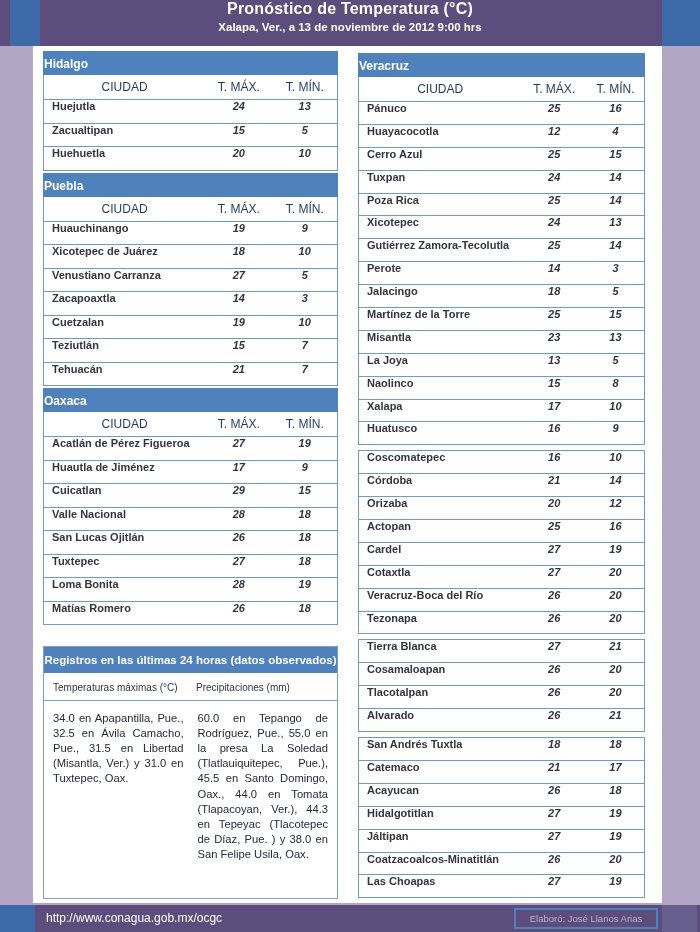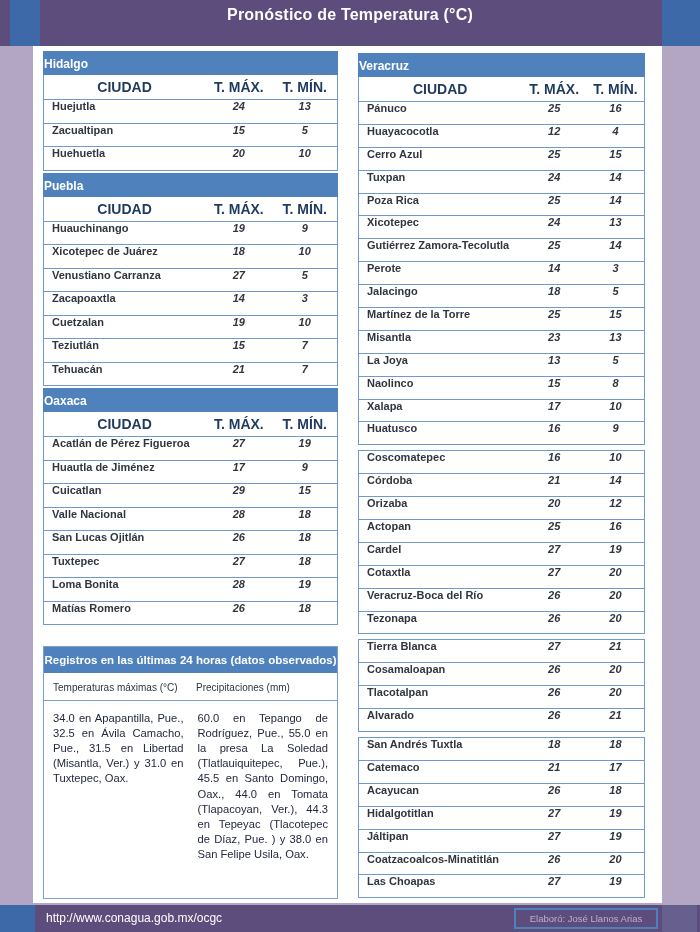--- a/index.html
+++ b/index.html
@@ -19,32 +19,32 @@
     font-family:"Liberation Sans", sans-serif;
     background:var(--canvas-lavender);
     position:relative;
     overflow:hidden;
   }
   
   .top-band{position:absolute;top:0;left:0;width:700px;height:46px;background:var(--band-purple);text-align:center;color:#fff;}
   .top-band .accent{position:absolute;top:0;height:46px;background:var(--accent-blue);}
   .top-band .accent.l{left:10px;width:30px;}
   .top-band .accent.r{right:0;width:38px;}
-  .title{padding-top:6px;font-size:16px;font-weight:bold;letter-spacing:.2px;}
+  .title{font-size:16px;font-weight:bold;letter-spacing:.2px;}
   .subtitle{margin-top:3px;font-size:11.5px;font-weight:bold;}
   
   .page{position:absolute;left:33px;top:46px;width:629px;height:857px;background:var(--page-bg);}
   .left-col{position:absolute;left:10px;top:5px;width:295px;}
   .right-col{position:absolute;left:325px;top:7px;width:287px;}
   
   .state-block{margin-top:2px;}
   .state-block:first-child{margin-top:0;}
   .state-header{height:24px;line-height:24px;background:var(--table-header-blue);color:#fff;font-size:12px;font-weight:bold;text-align:left;border:1px solid var(--table-header-blue);}
   .colsrow{display:flex;align-items:center;height:25px;border:1px solid var(--border-blue);border-top:none;background:#fff;}
-  .colsrow span{font-size:14px;font-weight:bold;color:var(--colhead-navy);text-align:center;}
+  .colsrow span{font-size:12px;font-weight:normal;color:var(--colhead-navy);text-align:center;}
   .trow{display:flex;align-items:flex-start;background:#fff;border-left:1px solid var(--border-blue);border-right:1px solid var(--border-blue);border-bottom:1px solid var(--border-blue);}
   .left-col .trow{height:23.5px;}
   .right-col .trow{height:22.9px;}
   .c1{width:55%;}
   .c2{width:23%;}
   .c3{width:22%;}
   .right-col .c1{width:57%;}
   .right-col .c2{width:23%;}
   .right-col .c3{width:20%;}
   .trow .city{font-size:11px;font-weight:bold;color:var(--text-dark);padding-left:8px;white-space:nowrap;overflow:hidden;}
@@ -67,20 +67,21 @@
   .credit-box{position:absolute;right:42px;top:3px;height:21px;width:144px;border:2px solid var(--table-header-blue);display:flex;align-items:center;justify-content:center;}
   .credit-box span{font-size:9.5px;color:#b9b3cc;}
 </style>
 </head>
 <body>
 
 <div class="top-band">
   <div class="accent l"></div>
   <div class="accent r"></div>
   <div class="title">Pronóstico de Temperatura (°C)</div>
+  <div class="subtitle">Xalapa, Ver., a 13 de noviembre de 2012  9:00 hrs</div>
 </div>
 
 <div class="page">
   <div class="left-col">
     <div id="state-tables">
         <div class="state-block">
           <div class="state-header">Hidalgo</div>
           <div class="colsrow">
             <span class="c1">CIUDAD</span>
             <span class="c2">T. MÁX.</span>

